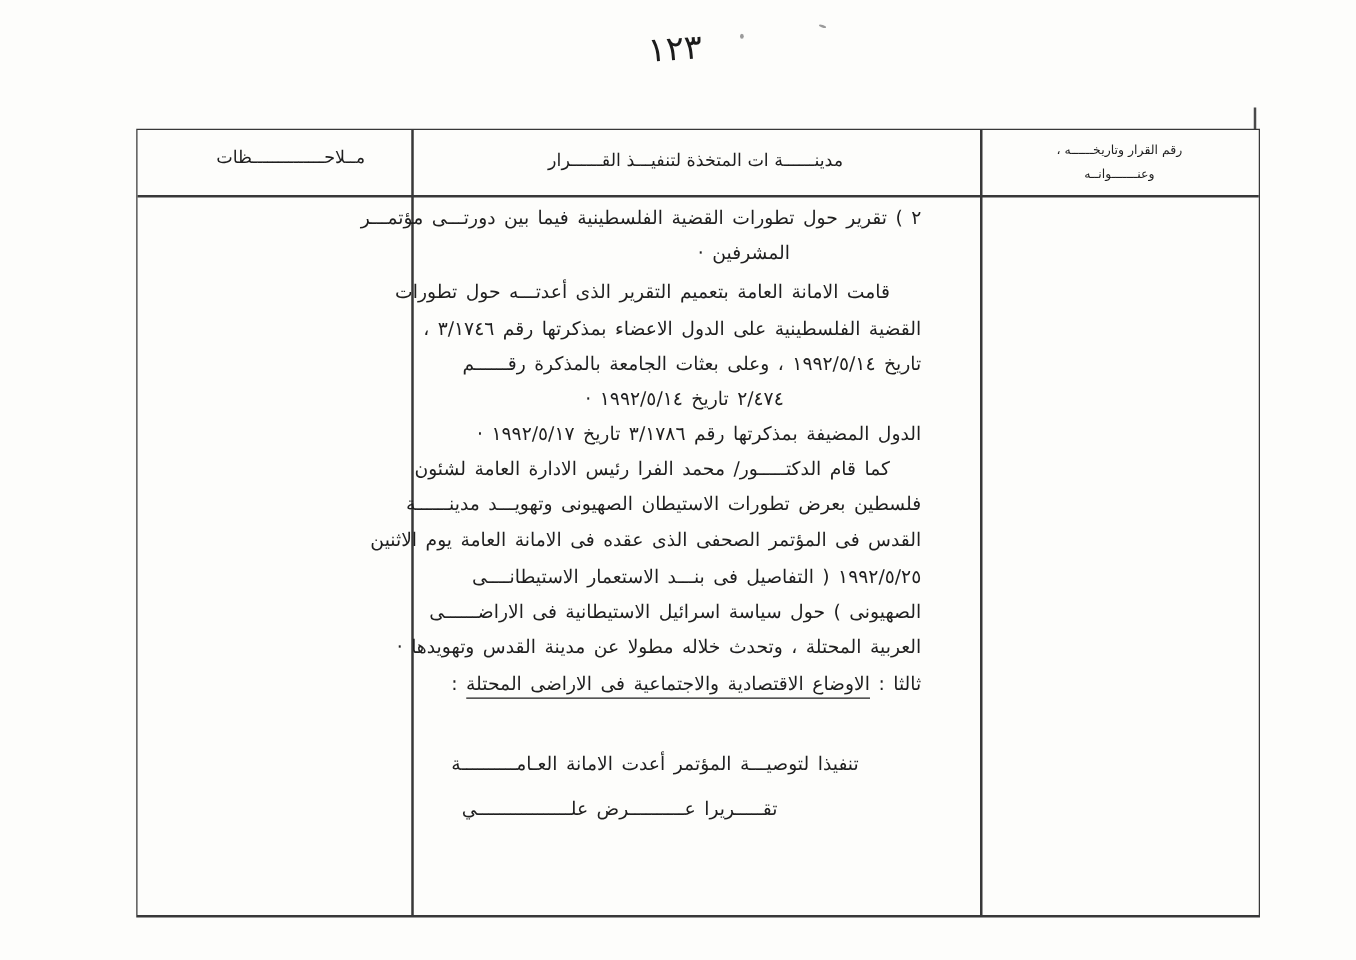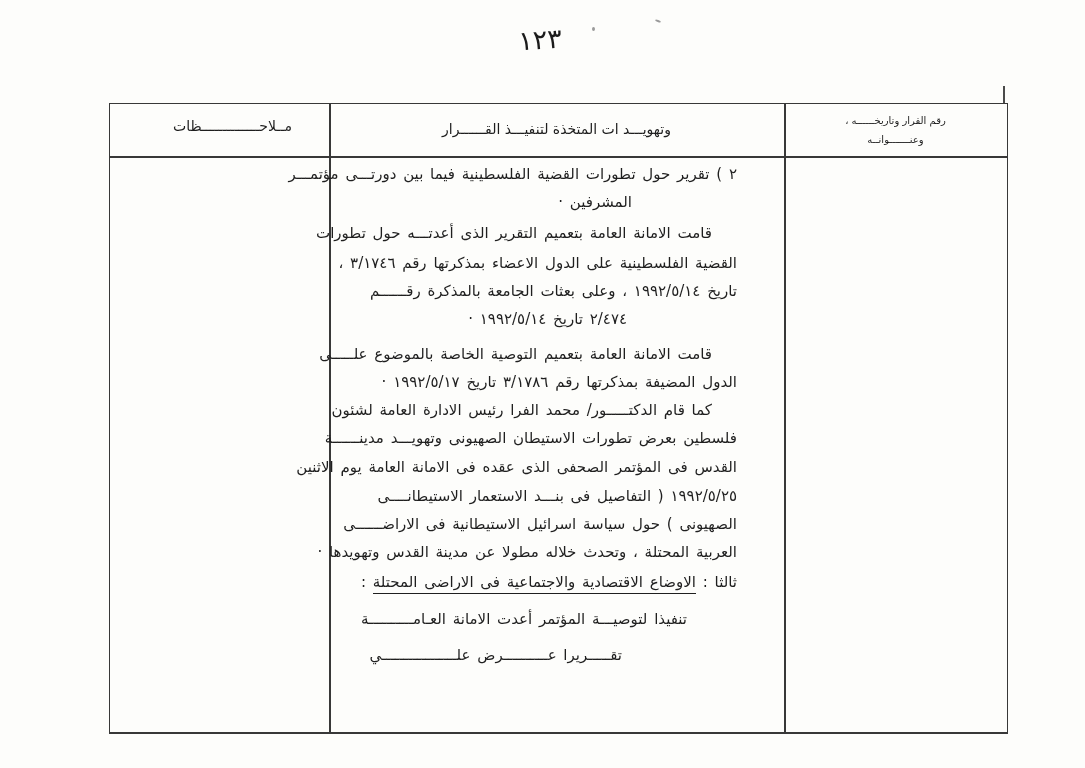--- a/index.html
+++ b/index.html
@@ -40,51 +40,50 @@
     padding:4px 12px 0 10px;
     font-size:15px;color:#1f1f1f;word-spacing:2px;
   }
   .ln{height:28px;line-height:28px;white-space:nowrap;text-align:right;}
   .ind-25{padding-right:25px;}
   .ind-50{padding-right:50px;}
   .ind-105{padding-right:105px;}
   .ind-110{padding-right:110px;}
   .ind-115{padding-right:115px;}
   .g2{margin-top:2px;}.g3{margin-top:3px;}.g7{margin-top:7px;}
-  .g1{margin-top:1px;}.g20{margin-top:9px;}.g8{margin-top:8px;}
+  .g1{margin-top:1px;}.g20{margin-top:36px;}.g8{margin-top:8px;}
   .u{border-bottom:1.2px solid #1f1f1f;padding-bottom:2px;}
 </style>
 </head>
 <body>
 
 <div class="page-number">١٢٣</div>
 <div class="speck s1"></div>
 <div class="speck s2"></div>
 <div class="corner-tick"></div>
 
 <div class="doc-table">
   <div class="col-sep sep-left"></div>
   <div class="col-sep sep-right"></div>
   <div class="header-sep"></div>
 
   <div class="hdr hdr-decision">
     <div>رقم القرار وتاريخــــــه ،</div>
     <div>وعنـــــــوانــه</div>
   </div>
-  <div class="hdr hdr-procedures">وتهويـــد ات المتخذة لتنفيـــذ القــــــرار</div>
+  <div class="hdr hdr-procedures">مدينــــــة ات المتخذة لتنفيـــذ القــــــرار</div>
   <div class="hdr hdr-notes">مــلاحــــــــــــــظات</div>
 
   <div class="body-col" dir="rtl">
     <div class="ln">٢ ) تقرير حول تطورات القضية الفلسطينية فيما بين دورتـــى مؤتمـــر</div>
     <div class="ln ind-105">المشرفين ·</div>
     <div class="ln ind-25 g3">قامت الامانة العامة بتعميم التقرير الذى أعدتـــه حول تطورات</div>
     <div class="ln g2">القضية الفلسطينية على الدول الاعضاء بمذكرتها رقم ٣/١٧٤٦ ،</div>
     <div class="ln">تاريخ ١٩٩٢/٥/١٤ ، وعلى بعثات الجامعة بالمذكرة رقــــــم</div>
     <div class="ln ind-110">٢/٤٧٤ تاريخ ١٩٩٢/٥/١٤ ·</div>
-    <div class="ln ind-25 g7">قامت الامانة العامة  بتعميم التوصية الخاصة بالموضوع علـــــى</div>
     <div class="ln">الدول المضيفة بمذكرتها رقم ٣/١٧٨٦ تاريخ ١٩٩٢/٥/١٧ ·</div>
     <div class="ln ind-25">كما قام الدكتـــــور/ محمد الفرا رئيس الادارة العامة لشئون</div>
     <div class="ln">فلسطين بعرض تطورات الاستيطان الصهيونى وتهويـــد مدينــــــة</div>
     <div class="ln g1">القدس فى المؤتمر الصحفى الذى عقده فى الامانة العامة يوم الاثنين</div>
     <div class="ln g1">١٩٩٢/٥/٢٥ ( التفاصيل فى بنـــد الاستعمار الاستيطانــــى</div>
     <div class="ln">الصهيونى )  حول سياسة اسرائيل الاستيطانية فى الاراضــــــى</div>
     <div class="ln">العربية المحتلة ، وتحدث خلاله مطولا عن مدينة القدس وتهويدها ·</div>
     <div class="ln g2">
       <span>ثالثا :</span>
       <span class="u">الاوضاع الاقتصادية والاجتماعية فى الاراضى المحتلة</span>

